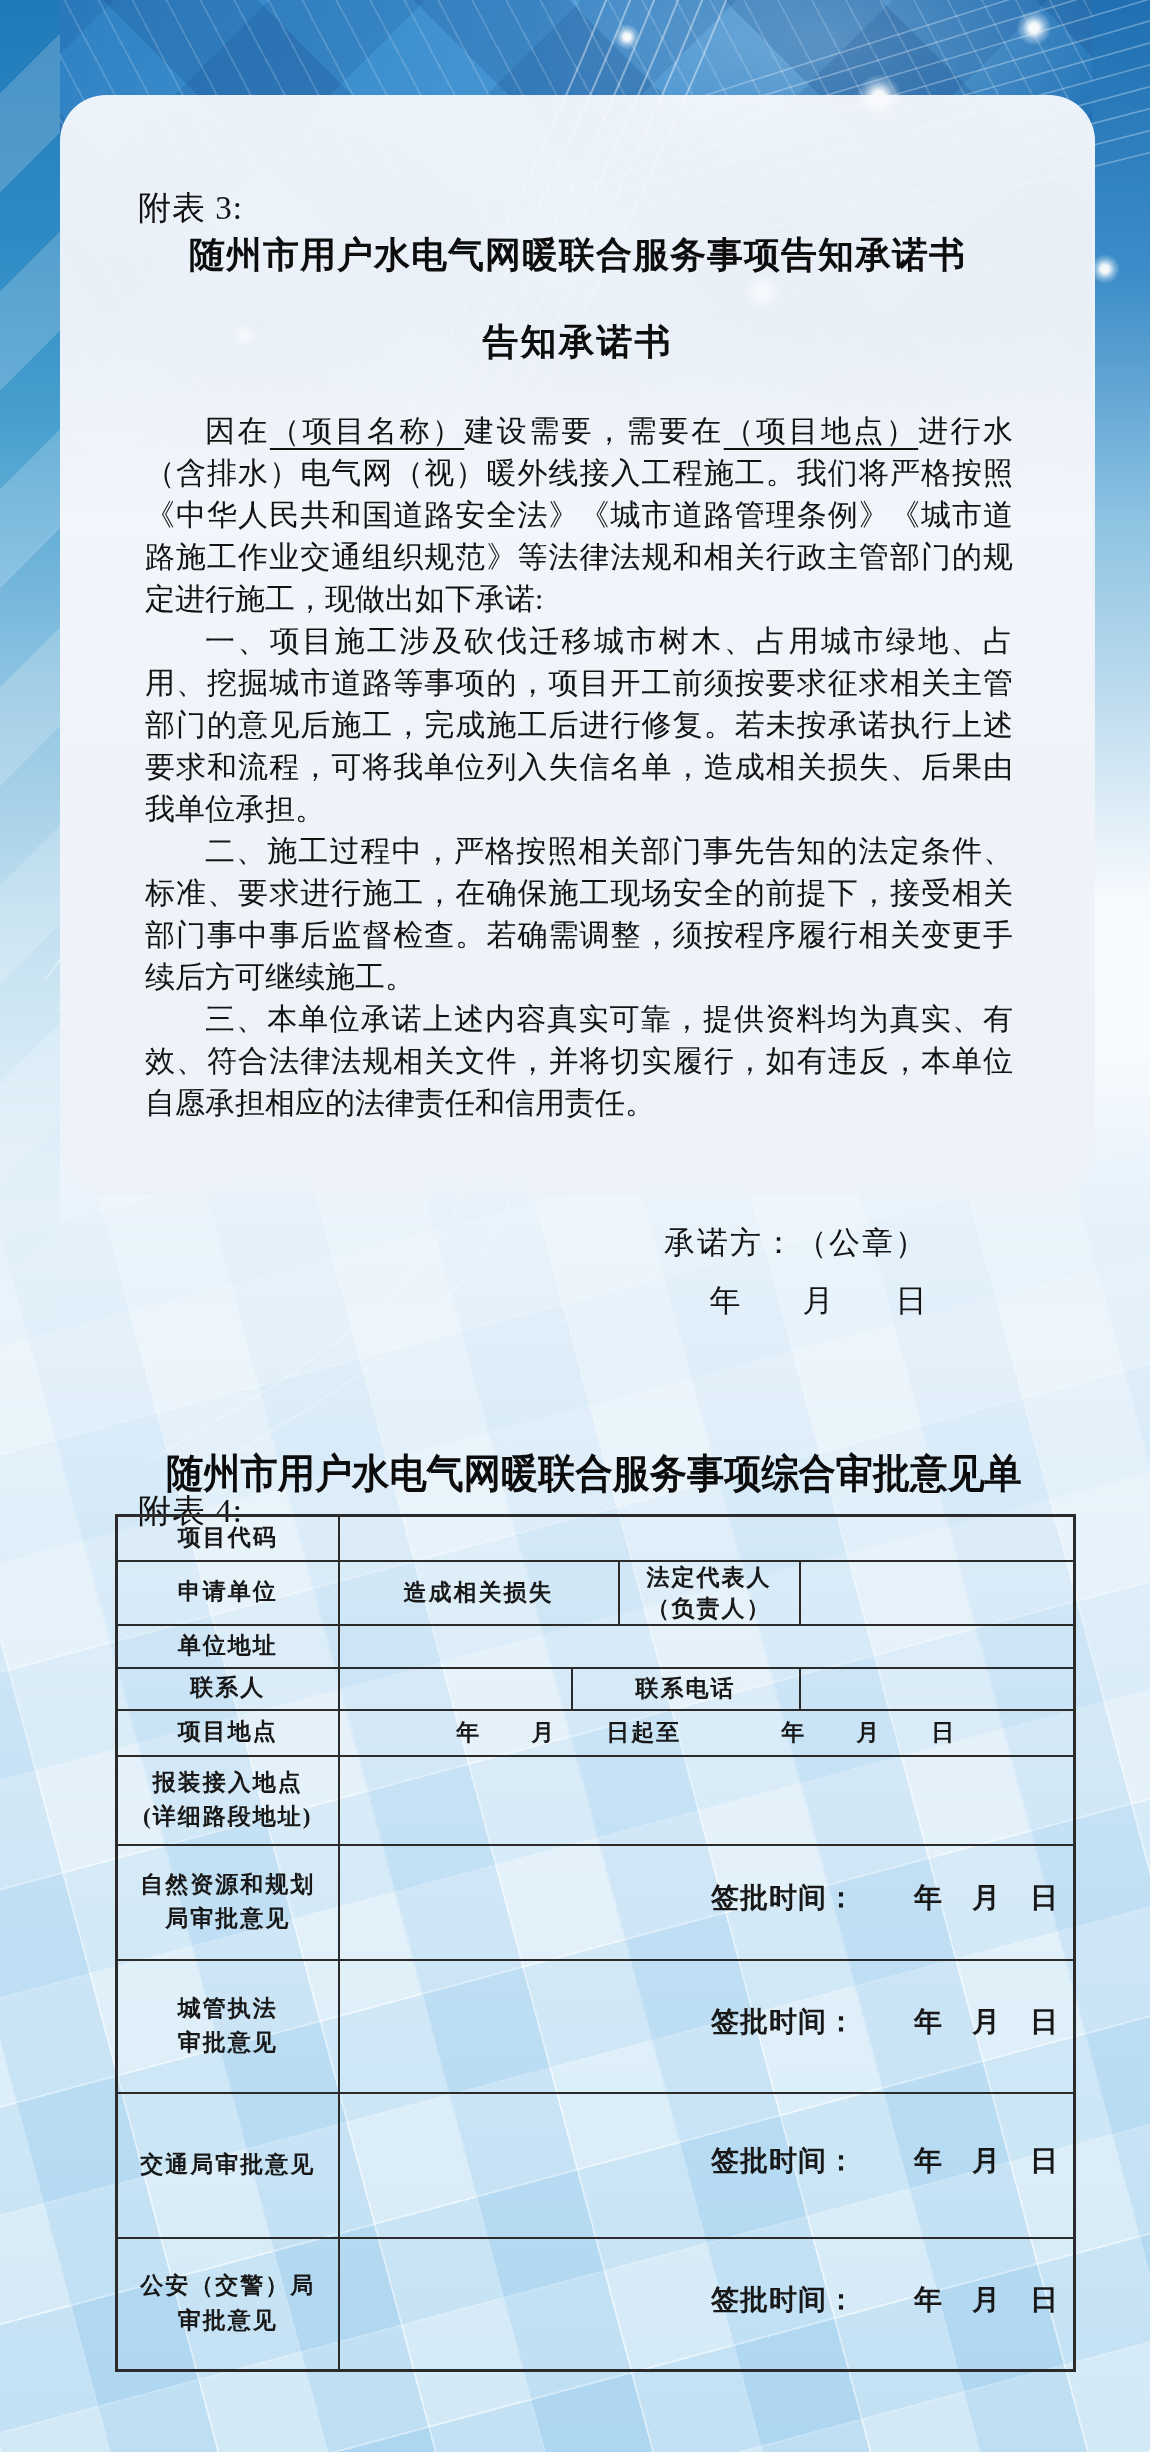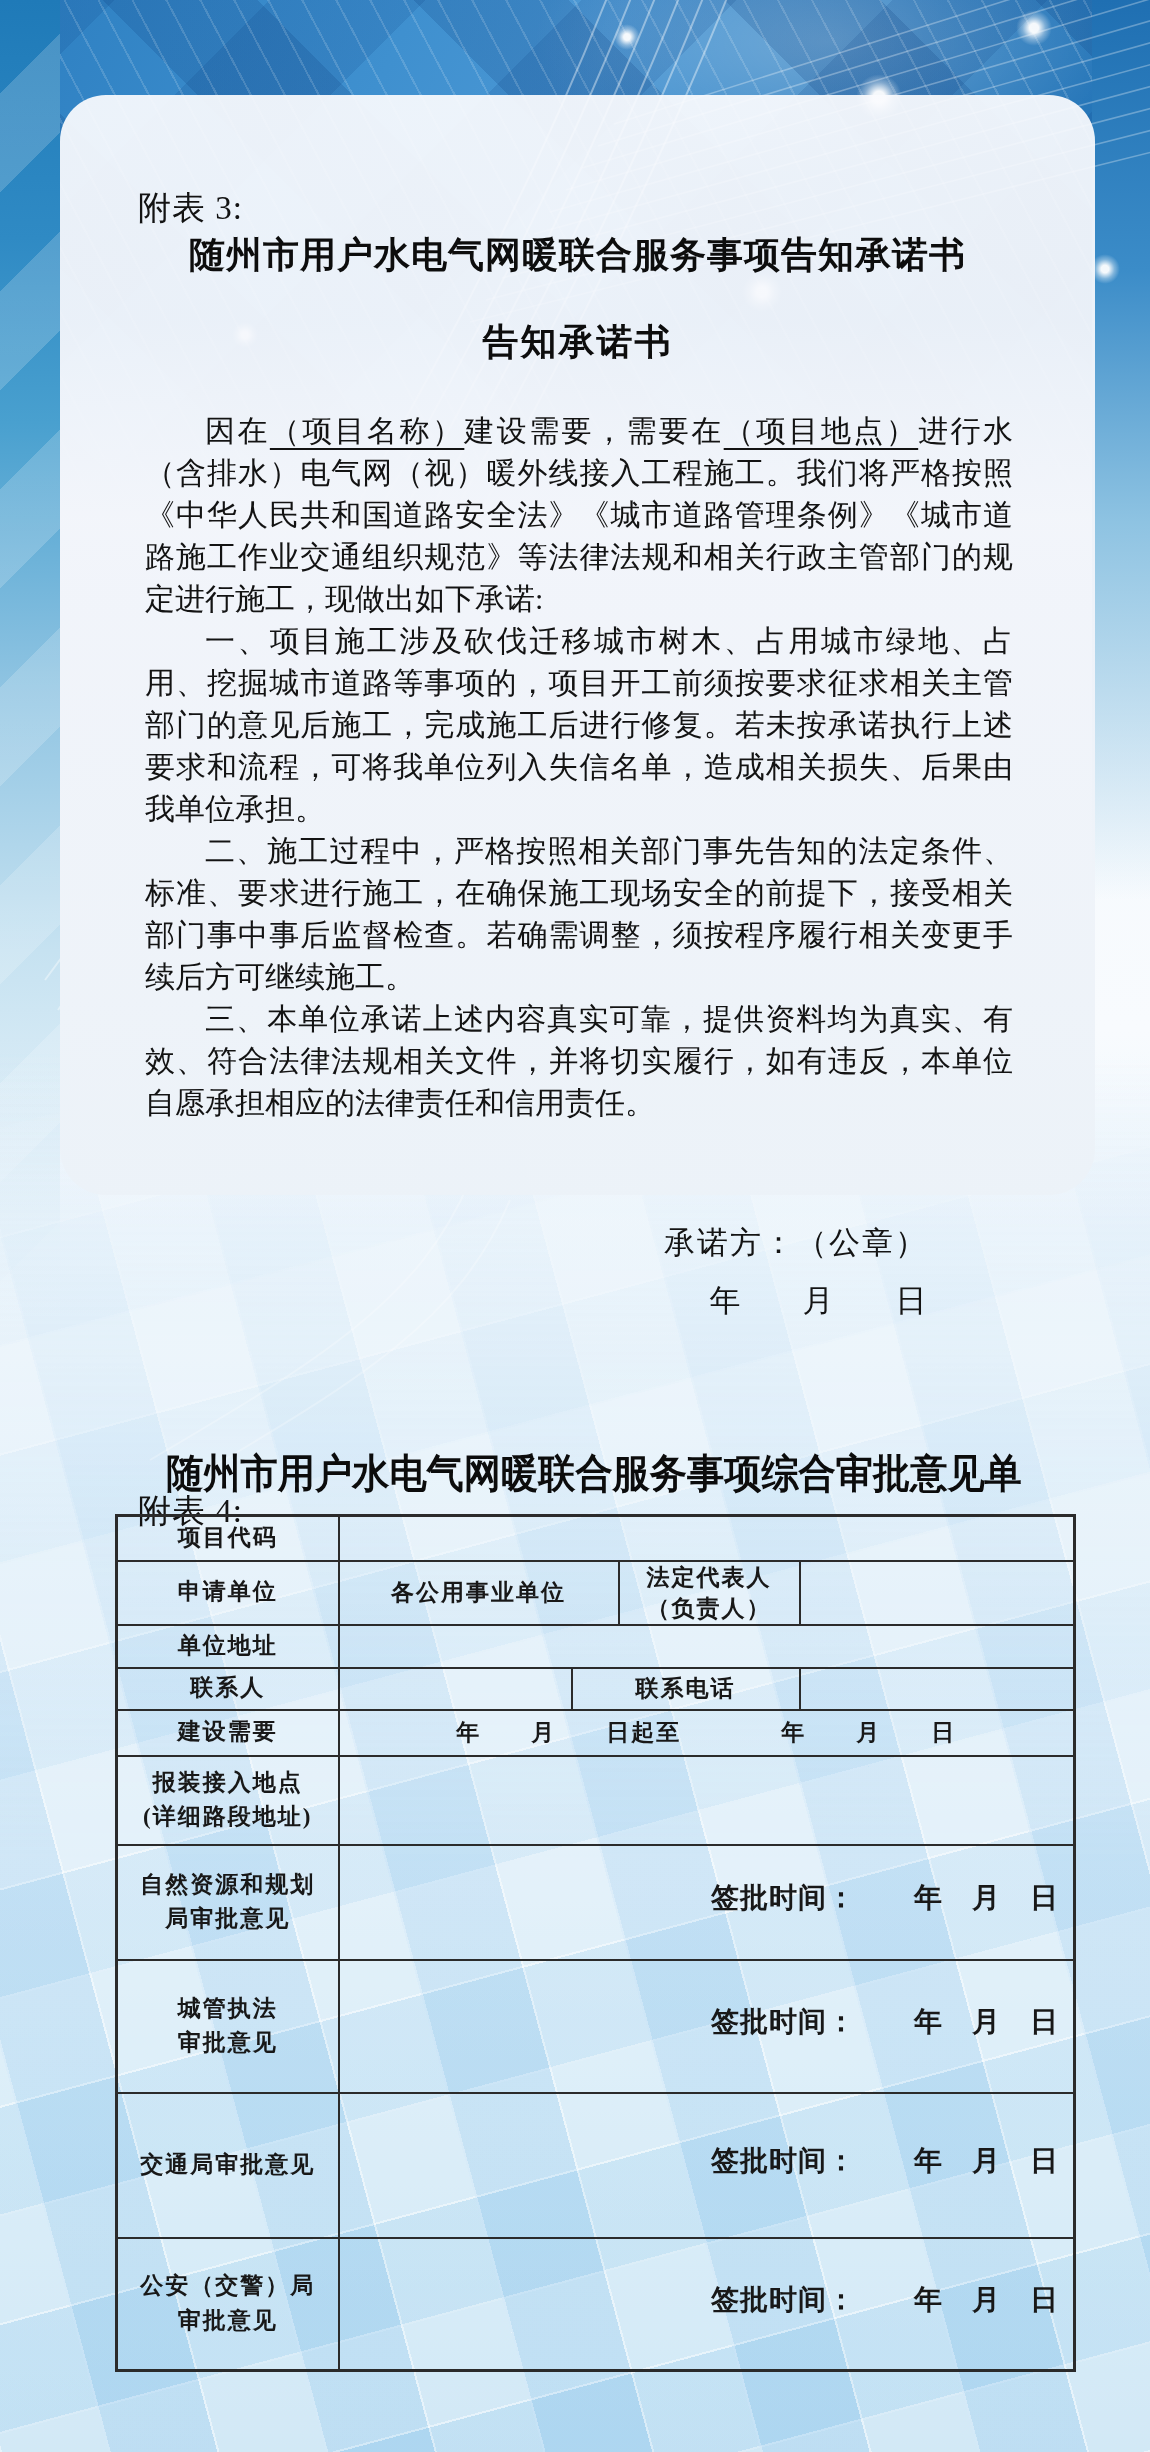--- a/index.html
+++ b/index.html
@@ -153,37 +153,37 @@
       <col style="width:181px">
         <col style="width:275px">
     </colgroup>
     <tbody>
       <tr class="h45">
         <td class="lab">项目代码</td>
         <td colspan="4"></td>
       </tr>
       <tr class="h60">
         <td class="lab">申请单位</td>
-        <td colspan="2" class="ctr">各公用事业单位</td>
+        <td colspan="2" class="ctr">造成相关损失</td>
         <td class="ctr pre">法定代表人
 （负责人）</td>
         <td></td>
       </tr>
       <tr class="h43">
         <td class="lab">单位地址</td>
         <td colspan="4"></td>
       </tr>
       <tr class="h42">
         <td class="lab">联系人</td>
         <td></td>
         <td colspan="2" class="ctr">联系电话</td>
         <td></td>
       </tr>
       <tr class="h46">
-        <td class="lab">建设需要</td>
+        <td class="lab">项目地点</td>
         <td colspan="4" class="ctr">年　　月　　日起至　　　　年　　月　　日</td>
       </tr>
       <tr class="h109">
         <td class="lab pre">报装接入地点
 (详细路段地址)</td>
         <td colspan="4"></td>
       </tr>
       <tr class="h115">
         <td class="lab pre">自然资源和规划
 局审批意见</td>

